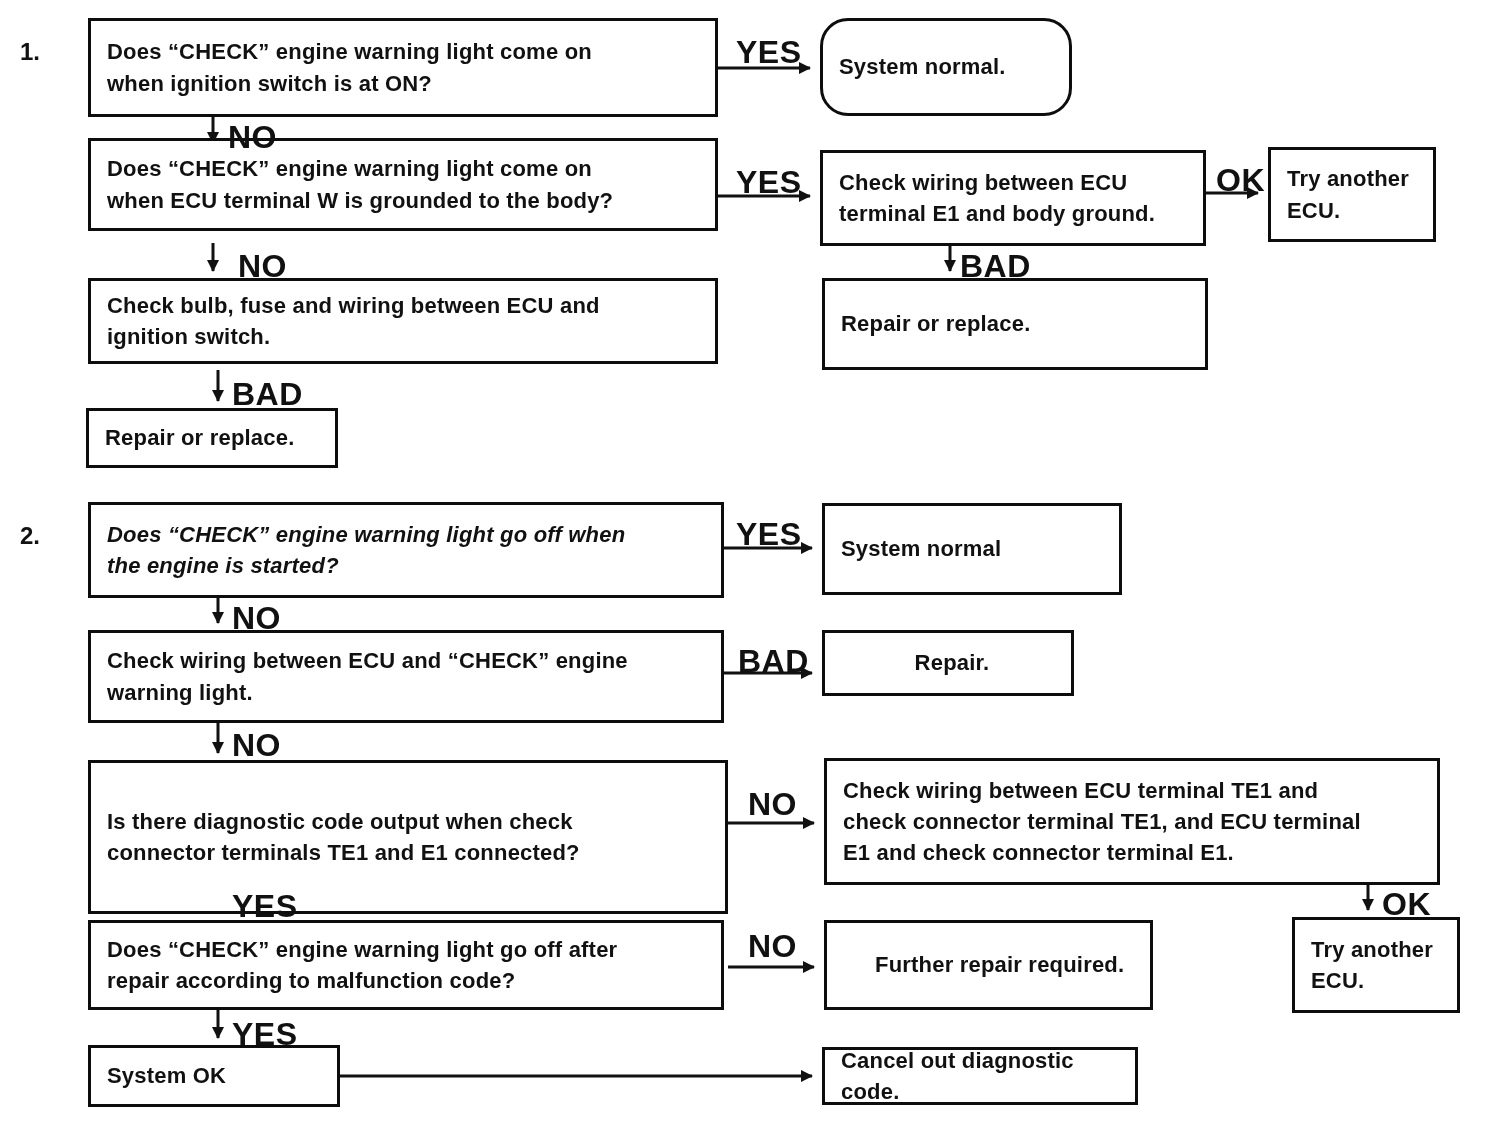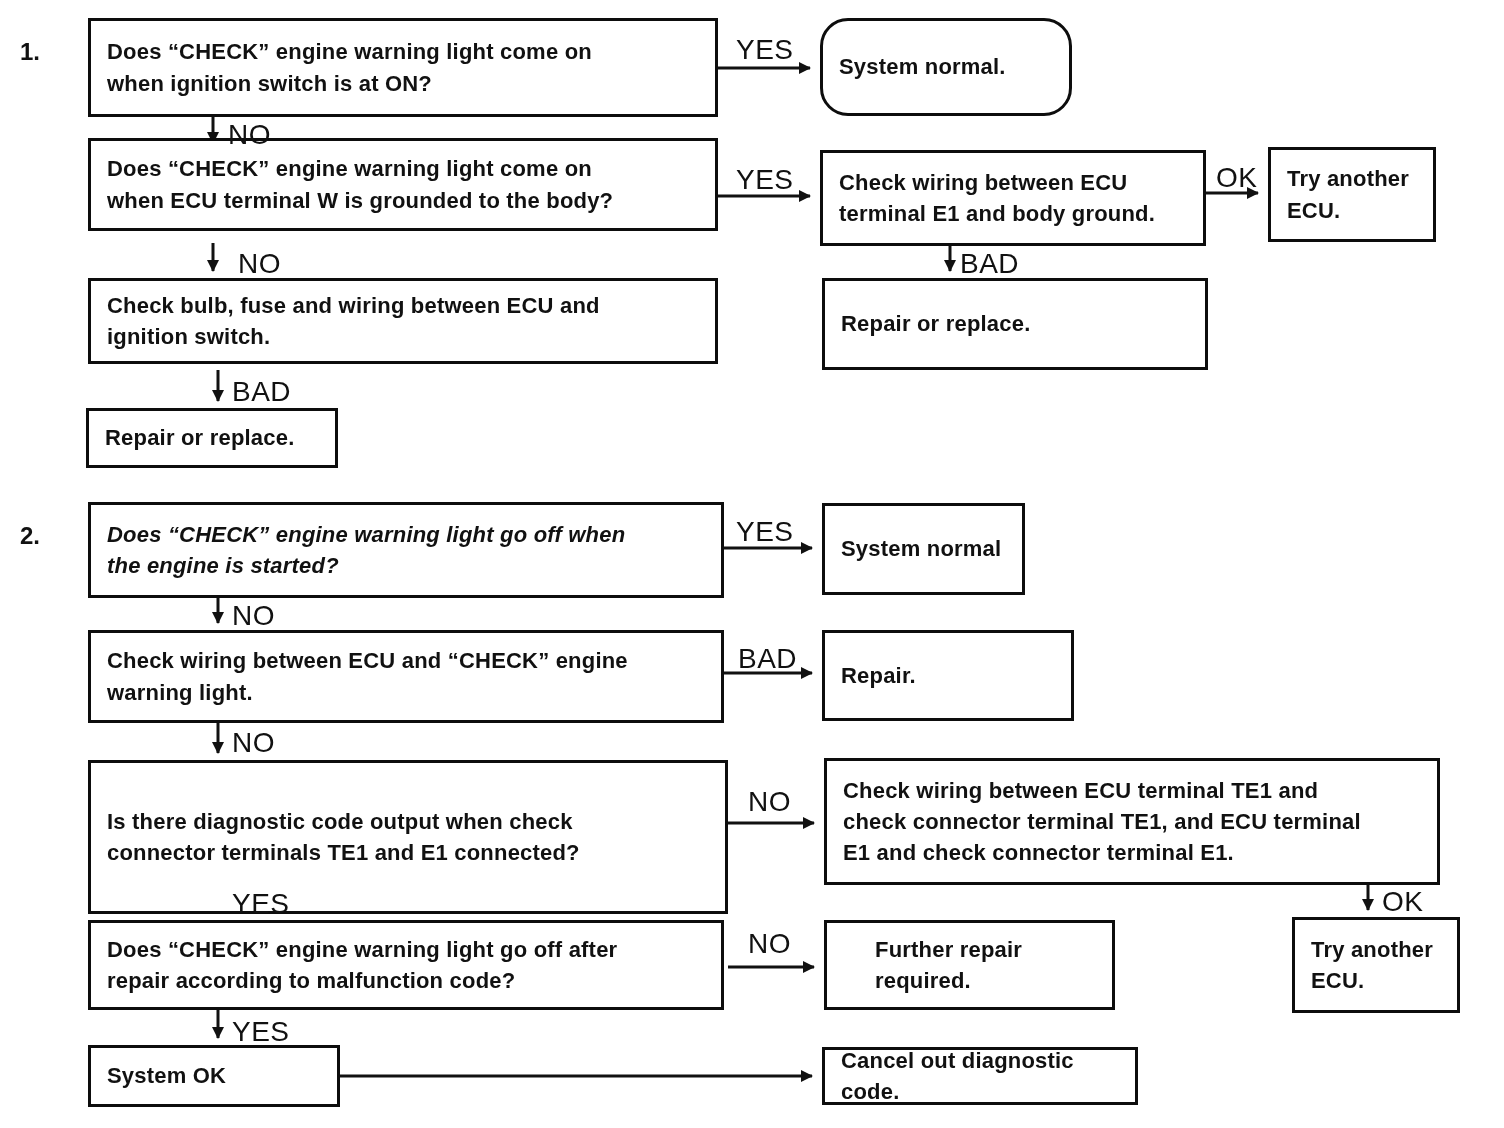--- a/index.html
+++ b/index.html
@@ -26,22 +26,22 @@
     font-weight: bold;
     font-size: 22px;
     line-height: 1.42;
     letter-spacing: 0.2px;
   }
   .mw535 .txt { max-width: 535px; }
   .mw330 .txt { max-width: 330px; }
   .mw140 .txt { max-width: 140px; }
   .edge-label {
     position: absolute;
-    font-weight: normal;
-    font-size: 28px;
+    font-weight: bold;
+    font-size: 32px;
     letter-spacing: 0.5px;
     white-space: nowrap;
   }
   .section-num {
     position: absolute;
     font-weight: bold;
     font-size: 24px;
   }
   #arrows { position: absolute; left: 0; top: 0; }
 </style>
@@ -102,42 +102,42 @@
   <div class="fb mw535" style="left:88px;  top:278px; width:630px; height:86px;">
     <span class="txt">Check bulb, fuse and wiring  between ECU and ignition switch.</span>
   </div>
   <div class="fb" style="left:86px;  top:408px; width:252px; height:60px;">
     <span class="txt">Repair or replace.</span>
   </div>
 
   <div class="fb mw535" style="left:88px;  top:502px; width:636px; height:96px;font-style:italic;">
     <span class="txt">Does “CHECK” engine warning light go off when the engine is started?</span>
   </div>
-  <div class="fb" style="left:822px; top:503px; width:203px; height:92px;">
+  <div class="fb" style="left:822px; top:503px; width:300px; height:92px;">
     <span class="txt">System normal</span>
   </div>
   <div class="fb mw535" style="left:88px;  top:630px; width:636px; height:93px;">
     <span class="txt">Check wiring between ECU and “CHECK” engine warning light.</span>
   </div>
-  <div class="fb" style="left:822px; top:630px; width:252px; height:91px;">
+  <div class="fb" style="left:822px; top:630px; width:252px; height:66px;justify-content:center;">
     <span class="txt">Repair.</span>
   </div>
   <div class="fb mw535" style="left:88px;  top:760px; width:640px; height:154px;">
     <span class="txt">Is there diagnostic code output when check connector terminals TE1 and E1 connected?</span>
   </div>
   <div class="fb mw535" style="left:824px; top:758px; width:616px; height:127px;">
     <span class="txt">Check wiring between ECU terminal TE1 and check connector terminal TE1, and ECU terminal E1 and check connector terminal E1.</span>
   </div>
   <div class="fb mw140" style="left:1292px; top:917px; width:168px; height:96px;">
     <span class="txt">Try another ECU.</span>
   </div>
   <div class="fb mw535" style="left:88px;  top:920px; width:636px; height:90px;">
     <span class="txt">Does “CHECK” engine warning light go off after repair according to malfunction code?</span>
   </div>
-  <div class="fb" style="left:824px; top:920px; width:291px; height:90px;padding-left:48px;">
+  <div class="fb" style="left:824px; top:920px; width:329px; height:90px;padding-left:48px;">
     <span class="txt">Further repair required.</span>
   </div>
   <div class="fb" style="left:88px;  top:1045px; width:252px; height:62px;">
     <span class="txt">System OK</span>
   </div>
   <div class="fb" style="left:822px; top:1047px; width:316px; height:58px;">
     <span class="txt">Cancel out diagnostic code.</span>
   </div>
 
   <span class="edge-label" style="left:736px;  top:34px;">YES</span>

